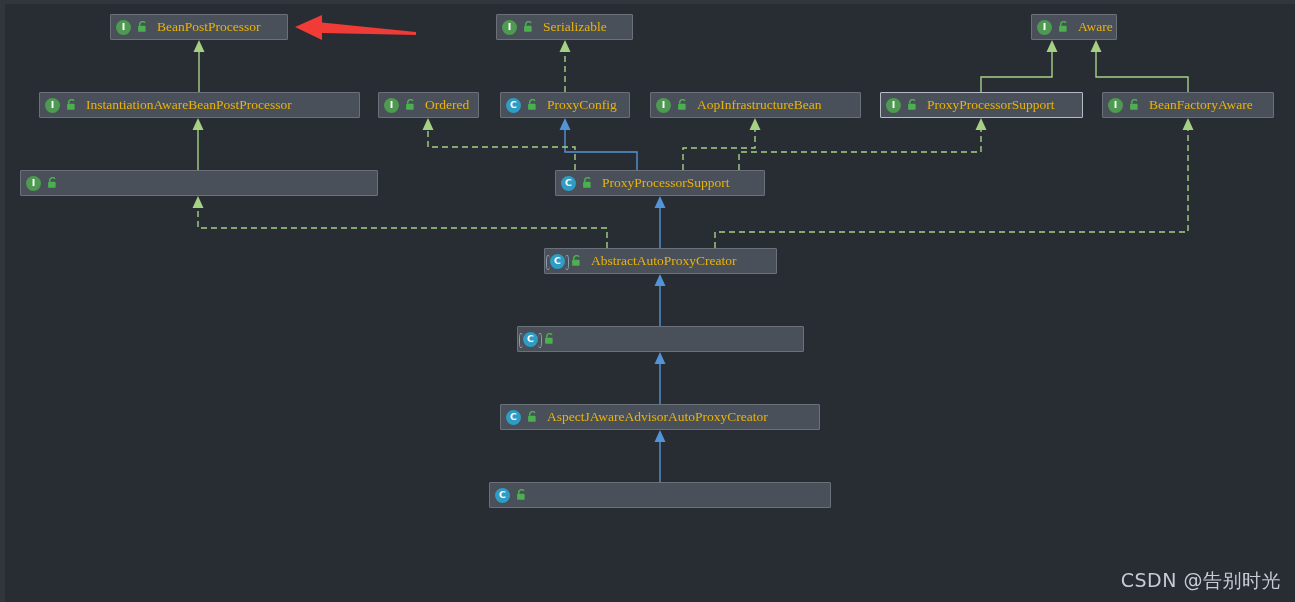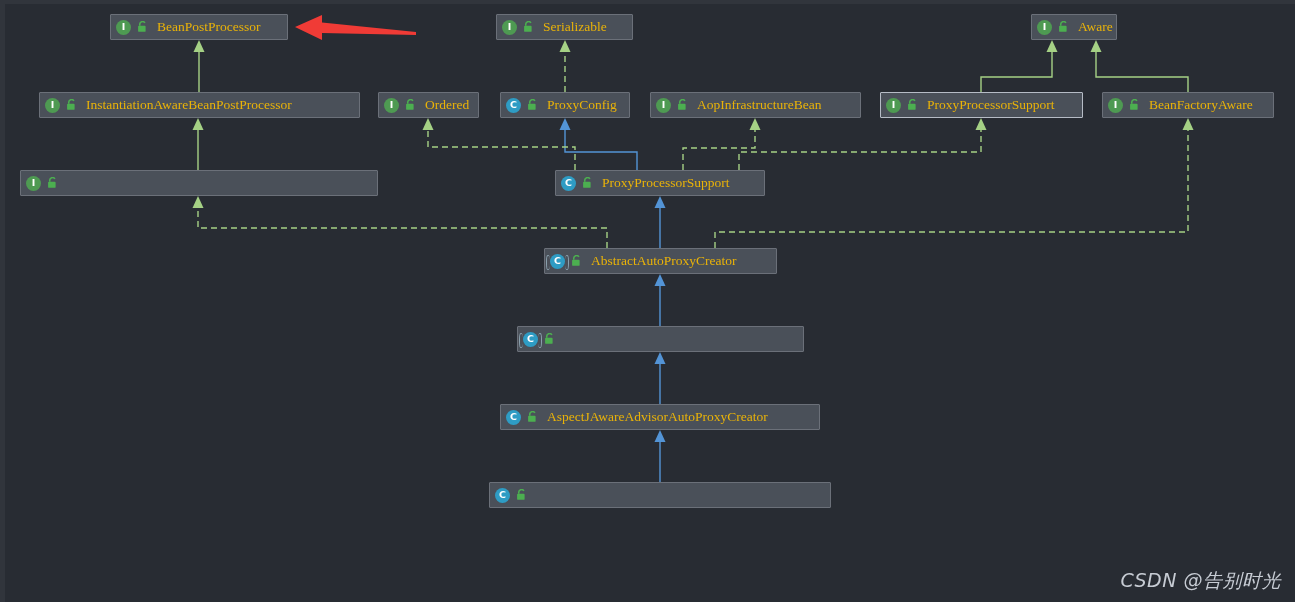--- a/index.html
+++ b/index.html
@@ -91,21 +91,20 @@
     display: inline-block;
   }
   
   .watermark {
     position: absolute;
     right: 14px; bottom: 8px;
     font-family: "DejaVu Sans", sans-serif;
     font-size: 19px;
     color: #c7ccd4;
     letter-spacing: 0.5px;
-    font-style: italic;
   }
 </style>
 </head>
 <body>
 
 <div id="diagram-root">
 
   <div class="gutter-left"></div>
   <div class="gutter-top"></div>
 

